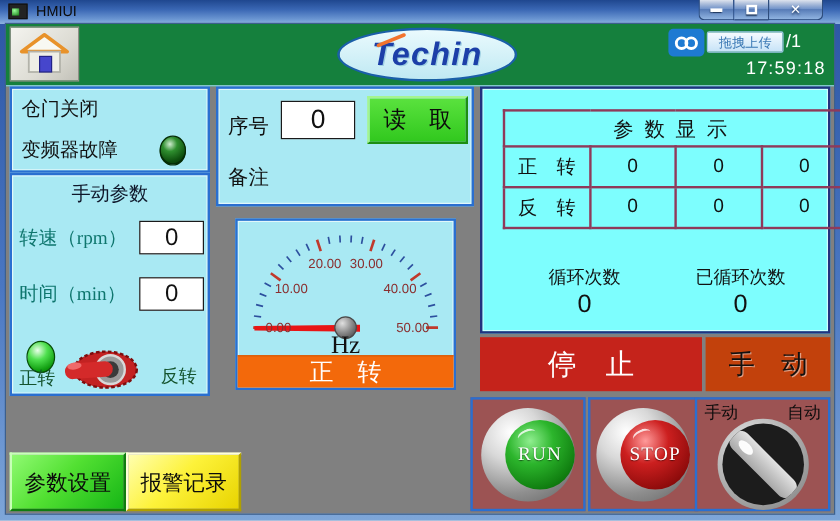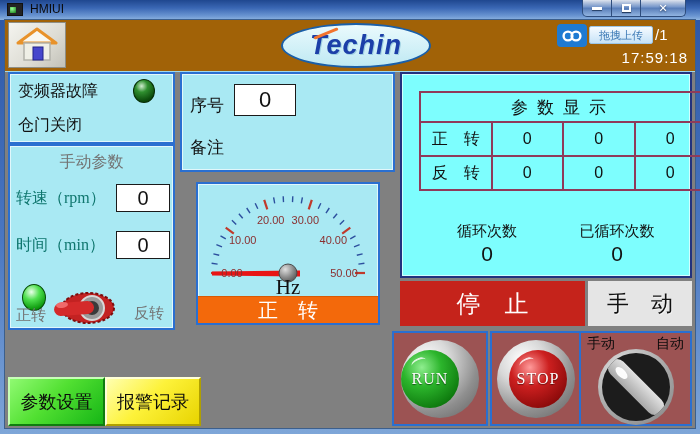--- a/index.html
+++ b/index.html
@@ -25,21 +25,21 @@
   .cap-btn.max { width:28px; border-left:none; border-right:none; }
   .cap-btn.close { width:46px; border-radius:0 0 5px 0; font-size:11px; }
   .min-glyph { display:block; width:10px; height:3px; background:#fff; box-shadow:0 1px 1px #243d63; }
   .max-glyph { display:block; width:9px; height:8px; border:2px solid #fff; box-shadow:0 1px 1px #243d63; }
 
   
   .content { position:absolute; left:5px; top:20px; width:690px; height:408px;
     background:#808080; outline:1px solid #3c5f8c; }
 
   .header { position:absolute; left:0; top:0; width:690px; height:52px;
-    background:#a16207; border-bottom:1px solid #9fd8ec; }
+    background:#15803d; border-bottom:1px solid #9fd8ec; }
   .home-btn { position:absolute; left:3px; top:2px; width:58px; height:46px;
     background:linear-gradient(135deg,#f4f4ef 0%,#dddcd4 60%,#c2c1b8 100%);
     border:1px solid #8f8f86; display:flex; align-items:center; justify-content:center; }
   .logo { position:absolute; left:276px; top:3px; width:150px; height:45px;
     border:2px solid #1a5fa8; border-radius:50%;
     background:linear-gradient(180deg,#eafafd 0%,#bfe9f3 100%);
     display:flex; align-items:center; justify-content:center; }
   .logo-text { font-size:27px; font-weight:bold; font-style:italic; color:#1c3fa8;
     letter-spacing:1px; text-shadow:1px 1px 0 #9fd0e2; }
   .logo-swoosh { position:absolute; left:30px; top:7px; width:26px; height:3px;
@@ -58,29 +58,29 @@
   
   .panel-status { left:3px; top:52px; width:167px; height:72px; }
   .status-row { position:relative; height:34px; display:flex; align-items:center; padding-left:8px; }
   .status-label { font-size:16px; color:#111; }
   .lamp { width:22px; height:24px; border-radius:50%; position:absolute; right:18px;
     background:radial-gradient(circle at 38% 28%, #cfeccf 0%, #2f8f2f 30%, #0d4d0d 72%, #063006 100%);
     border:1px solid #052c05; }
 
   
   .panel-manual { left:3px; top:124px; width:167px; height:186px; }
-  .manual-title { position:absolute; left:0; top:6px; width:100%; text-align:center; font-size:16px; color:#737373; }
+  .manual-title { position:absolute; left:0; top:6px; width:100%; text-align:center; font-size:16px; color:#0f172a; }
   .m-label { position:absolute; left:6px; font-size:16px; color:#0f766e;font-family:Liberation Serif, serif; }
   .num-input { position:absolute; width:54px; height:28px; background:#fff; border:1px solid #1a1a1a;
     display:flex; align-items:center; justify-content:center; font-size:20px; color:#111; }
   .fwd-lamp { position:absolute; left:12px; top:138px; width:24px; height:27px; border-radius:50%;
     background:radial-gradient(circle at 38% 28%, #eaffea 0%, #4fe04f 35%, #0e9a0e 75%, #076007 100%);
     border:1px solid #064d06; }
   .toggle { position:absolute; left:44px; top:144px; width:62px; height:36px; }
-  .dir-label { position:absolute; font-size:15px; color:#737373; }
+  .dir-label { position:absolute; font-size:15px; color:#14532d; }
 
   
   .panel-serial { left:175px; top:52px; width:215px; height:100px; }
   .read-btn { position:absolute; left:124px; top:6px; width:84px; height:40px;
     background:linear-gradient(180deg,#5ae23e 0%,#31c81e 100%);
     border-top:2px solid #a4f590; border-left:2px solid #a4f590;
     border-bottom:2px solid #1d8e12; border-right:2px solid #1d8e12;
     display:flex; align-items:center; justify-content:center; font-size:19px; color:#0b0b0b; }
 
   
@@ -101,30 +101,30 @@
   .ptable .t-head { height:42px; font-size:15px; line-height:19px; letter-spacing:5px; }
   .ptable .t-row td { height:34px; font-size:16px; }
   .ptable .t-val { font-size:20px; }
   .col0 { width:62px; } .colN { width:75px; }
   .cycle-label { position:absolute; top:148px; font-size:15px; color:#111; text-align:center; }
   .cycle-value { position:absolute; top:168px; font-size:21px; color:#111; text-align:center; }
 
   
   .banner { position:absolute; top:261px; height:45px; display:flex; align-items:center; justify-content:center; }
   .banner-stop { left:395px; width:185px; background:#C5231B; color:#fff; font-size:24px; }
-  .banner-manual { left:583px; width:104px; background:#e5e5e5; color:#111; font-size:22px;
+  .banner-manual { left:583px; width:104px; background:#c2410c; color:#111; font-size:22px;
     text-shadow:1px 1px 0 rgba(255,255,255,.5); }
 
   
   .ctl-panel { position:absolute; top:311px; height:95px; background:#9C5353; border:2px solid #2a6fd0;padding-left:20px; }
   .ctl-run { left:387px; width:96px; } .ctl-stop { left:485px; width:92px; } .ctl-rotary { left:574px; width:113px; }
   .push-btn { position:absolute; left:50%; top:50%; transform:translate(-50%,-50%);
     width:78px; height:78px; border-radius:50%;
     background:radial-gradient(circle at 32% 26%, #ffffff 0%, #d8d8d8 30%, #8f8f8f 65%, #5e5e5e 100%);
-    display:flex; align-items:center; justify-content:flex-start; }
+    display:flex; align-items:center; justify-content:flex-end; }
   .push-core { width:58px; height:58px; border-radius:50%; display:flex; align-items:center; justify-content:center;
     color:#fff; font-family:"Liberation Serif",serif; font-size:16px; letter-spacing:1px;
     text-shadow:0 1px 1px #00000088; position:relative; }
   .push-core::before { content:""; position:absolute; left:10px; top:8px; width:16px; height:8px;
     border-top:2px solid rgba(255,255,255,.8); border-radius:50%; transform:rotate(-25deg); }
   .core-green { background:radial-gradient(circle at 36% 30%, #8fee8f 0%, #2cb52c 35%, #0f7c0f 75%, #074c07 100%); }
   .core-red { background:radial-gradient(circle at 36% 30%, #ff9a9a 0%, #cc1f1f 35%, #8a0a0a 78%, #560505 100%);margin-left:12px; }
   .rotary-label { position:absolute; top:2px; font-size:14px; color:#0b0b0b; }
   .knob { position:absolute; left:50%; top:16px; transform:translateX(-50%); width:76px; height:76px; border-radius:50%;
     background:radial-gradient(circle at 35% 30%, #e8e8e8 0%, #b5b5b5 45%, #7a7a7a 100%); }
@@ -187,26 +187,26 @@
           <circle cx="15" cy="7" r="4.4" fill="none" stroke="#ffffff" stroke-width="2.4"></circle>
         </svg>
       </div>
       <div class="upload-pill">拖拽上传</div>
       <div class="page-ind">/1</div>
       <div class="clock">17:59:18</div>
     </div>
 
     <div class="panel panel-status">
       <div class="status-row">
+        <span class="status-label">仓门关闭</span>
+        <span class="lamp" style="top:40px;"></span>
+      </div>
+      <div class="status-row">
         <span class="status-label">变频器故障</span>
         <span class="lamp" style="top:5px;"></span>
-      </div>
-      <div class="status-row">
-        <span class="status-label">仓门关闭</span>
-        <span class="lamp" style="top:40px;"></span>
       </div>
     </div>
 
     <div class="panel panel-manual">
       <div class="manual-title">手动参数</div>
       <span class="m-label" style="top:42px;">转速（rpm）</span>
       <div class="num-input" style="left:106px; top:38px;">0</div>
       <span class="m-label" style="top:89px;">时间（min）</span>
       <div class="num-input" style="left:106px; top:85px;">0</div>
       <span class="fwd-lamp"></span>
@@ -219,20 +219,21 @@
           <ellipse cx="8" cy="15" rx="6" ry="3" fill="#ef6a6a" transform="rotate(-8 8 15)"></ellipse>
         </svg>
       </div>
       <span class="dir-label" style="left:6px; top:160px;">正转</span>
       <span class="dir-label" style="left:124px; top:158px;">反转</span>
     </div>
 
     <div class="panel panel-serial">
       <span class="abs" style="left:8px; top:20px; font-size:17px; color:#111;">序号</span>
       <div class="num-input" style="left:52px; top:10px; width:62px; height:32px; font-size:22px;">0</div>
+      <div class="read-btn">读　取</div>
       <span class="abs" style="left:8px; top:62px; font-size:17px; color:#111;">备注</span>
     </div>
 
     <div class="panel panel-gauge">
       <svg id="gauge-svg" class="gauge-svg" viewBox="0 0 180 112">
           <line x1="157.0" y1="89.0" x2="167.0" y2="89.0" stroke="#c0392b" stroke-width="2.2"></line>
           <line x1="160.4" y1="80.1" x2="166.4" y2="79.3" stroke="#2c4f9e" stroke-width="1.4"></line>
           <line x1="158.8" y1="71.3" x2="164.6" y2="69.9" stroke="#2c4f9e" stroke-width="1.4"></line>
           <line x1="156.0" y1="62.9" x2="161.6" y2="60.7" stroke="#2c4f9e" stroke-width="1.4"></line>
           <line x1="152.2" y1="54.8" x2="157.5" y2="51.9" stroke="#2c4f9e" stroke-width="1.4"></line>

